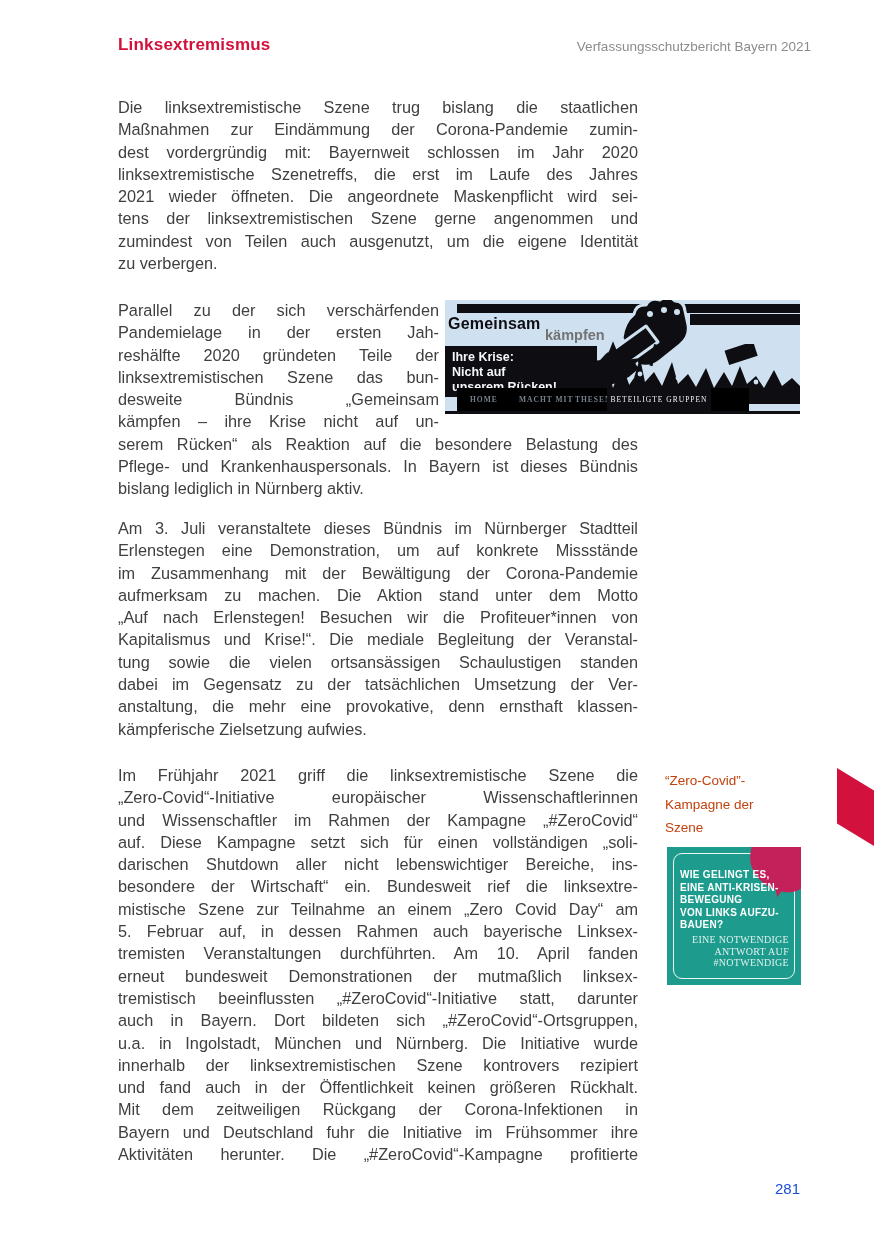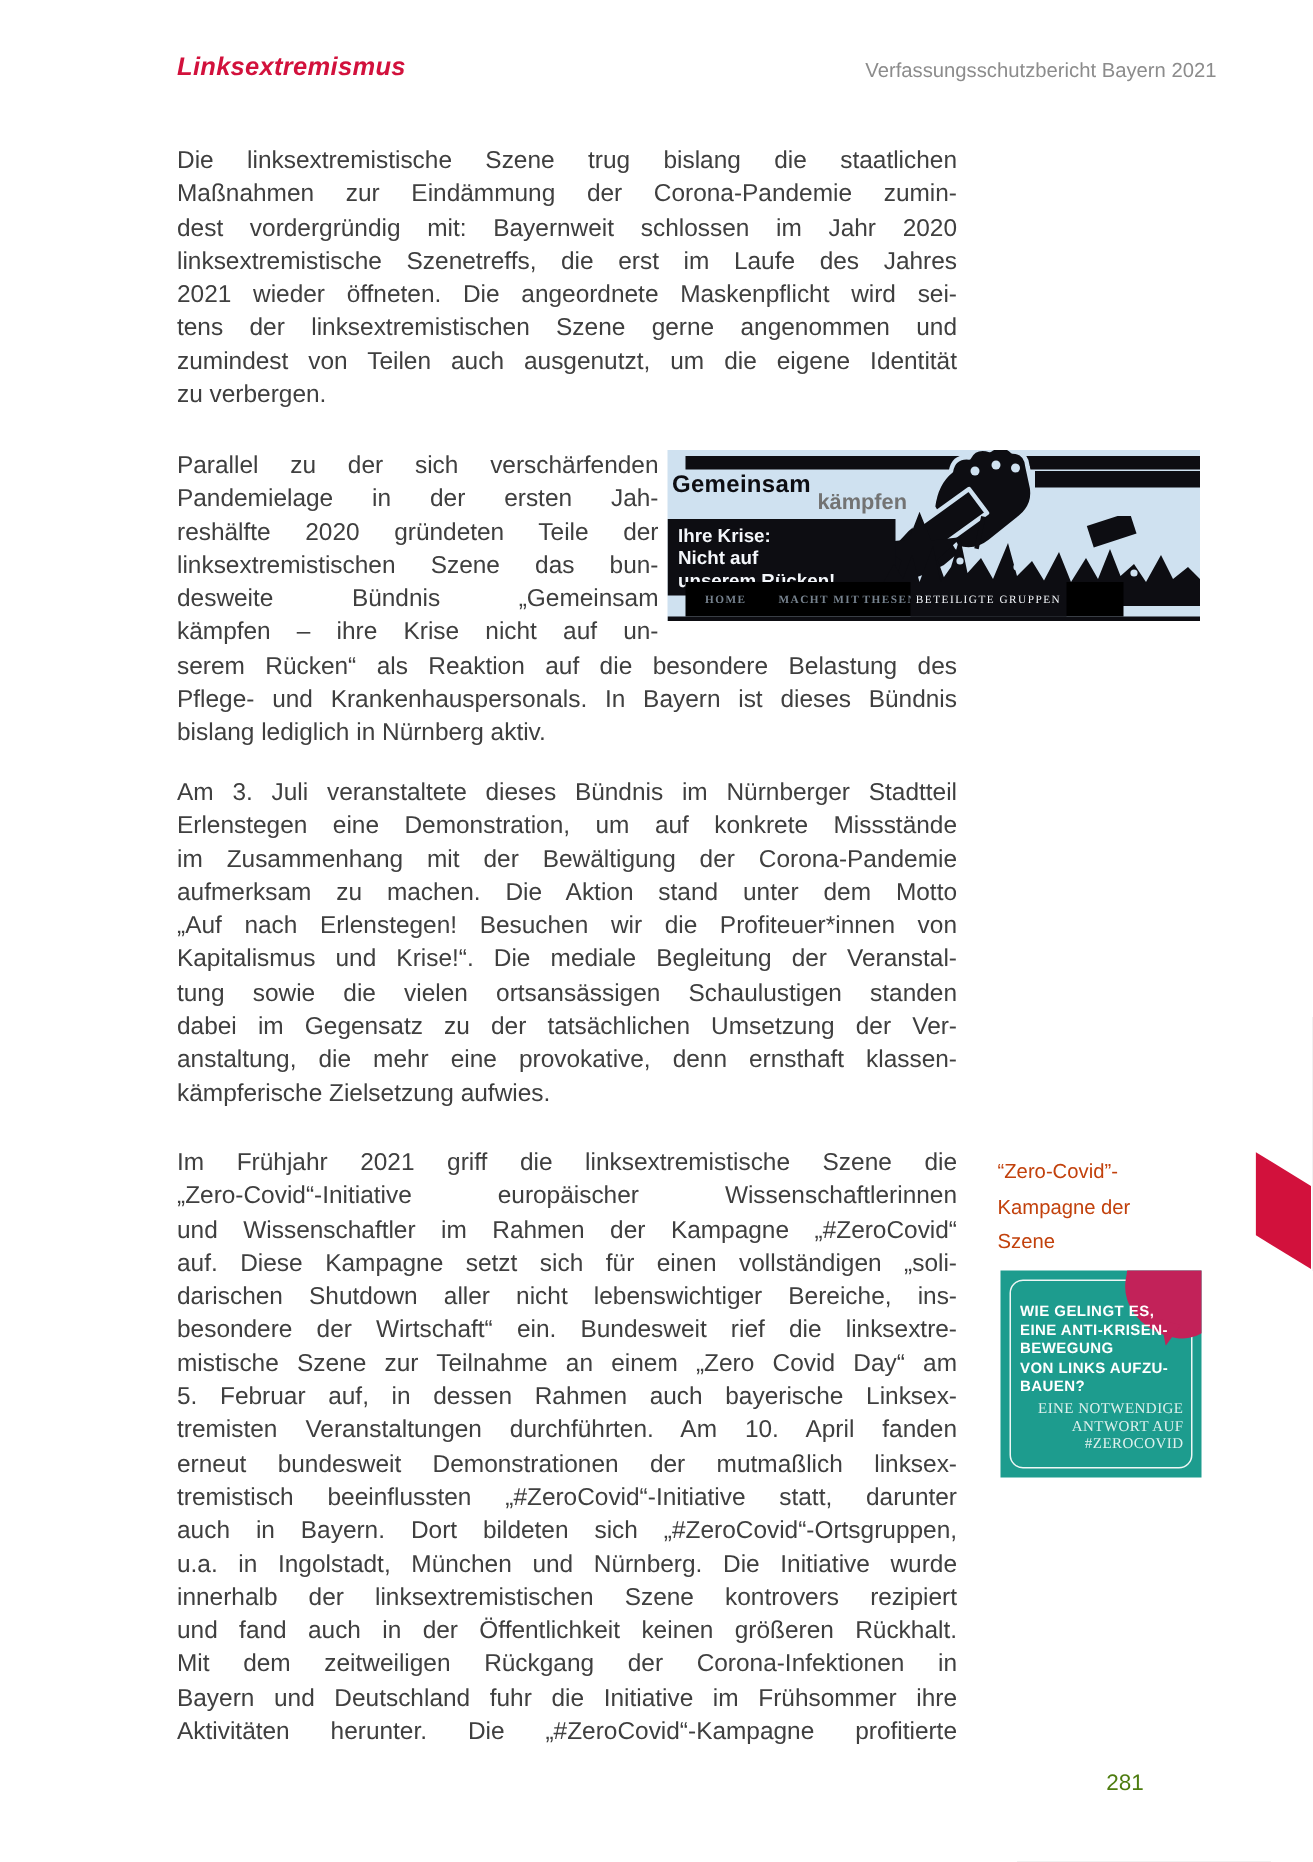--- a/index.html
+++ b/index.html
@@ -4,21 +4,21 @@
 <style>
   html,body { margin:0; padding:0; background:#e8e8e8; }
   .page {
     position:relative; width:875px; height:1241px; background:#ffffff;
     font-family:"Liberation Sans", sans-serif; color:#3f3f3f; overflow:hidden;
     margin:0 auto;
   }
   
   .hdr-left {
     position:absolute; left:118px; top:35px; font-size:17px; font-weight:600;
-    color:#d2113c; letter-spacing:0.2px;font-style:italic;
+    color:#d2113c; letter-spacing:0.2px;
   }
   .hdr-right {
     position:absolute; right:64px; top:39px; font-size:13.5px; color:#8c8c8c;
   }
   
   .para { position:absolute; left:118px; width:520px; font-size:16.3px; line-height:22.3px; color:#3f3f3f; }
   .para .line { text-align:justify; text-align-last:justify; }
   .para.last-left .line:last-child { text-align:left; text-align-last:left; }
   .p1 { top:96px; }
   .p2 { top:299px; }
@@ -83,21 +83,21 @@
   }
   .poster-serif {
     position:absolute; right:12px; top:87px; width:112px; color:#dff1ee; text-align:right;
     font-family:"Liberation Serif", serif; font-size:10px; line-height:11.6px; letter-spacing:0.3px;
   }
   
   .red-marker {
     position:absolute; left:837px; top:768px; width:37px; height:78px; background:#d2113c;
     clip-path:polygon(0 0, 100% 29%, 100% 100%, 0 71%);
   }
-  .page-num { position:absolute; left:700px; top:1180px; width:100px; text-align:center; font-size:15px; color:#4d7c0f; }
+  .page-num { position:absolute; left:700px; top:1180px; width:100px; text-align:right; font-size:15px; color:#1d4ed8; }
 </style>
 </head>
 <body>
 
 <div class="page">
 
   <div class="hdr-left">Linksextremismus</div>
   <div class="hdr-right">Verfassungsschutzbericht Bayern 2021</div>
 
   <div class="para p1 last-left">
@@ -222,21 +222,21 @@
     <div class="poster-bold">
         <div class="line">WIE GELINGT ES,</div>
         <div class="line">EINE ANTI-KRISEN-</div>
         <div class="line">BEWEGUNG</div>
         <div class="line">VON LINKS AUFZU-</div>
         <div class="line">BAUEN?</div>
       </div>
     <div class="poster-serif">
         <div class="line">EINE NOTWENDIGE</div>
         <div class="line">ANTWORT AUF</div>
-        <div class="line">#ZEROCOVID</div>
+        <div class="line">#NOTWENDIGE</div>
       </div>
   </div>
 
   <div class="red-marker"></div>
 
   <div class="page-num">281</div>
 
 </div>
 
 </body></html>

